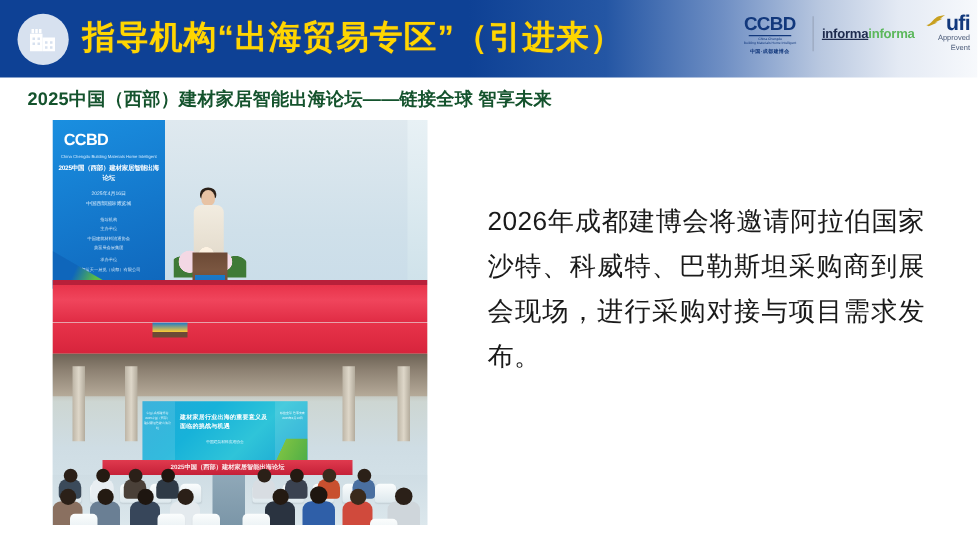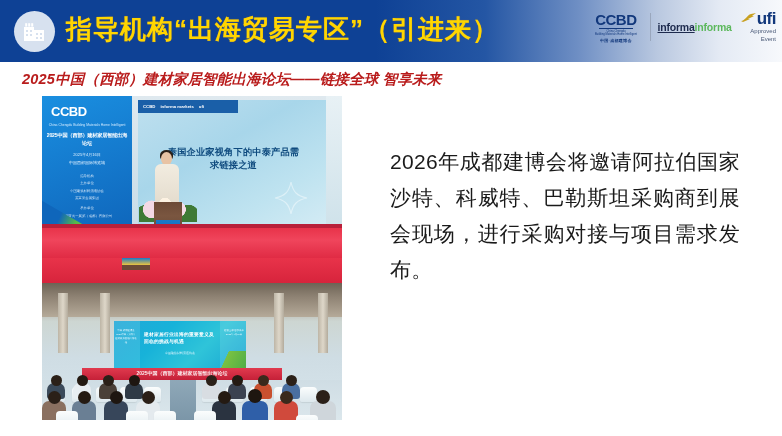--- a/index.html
+++ b/index.html
@@ -130,24 +130,23 @@
     line-height: 1.25;
     margin-top: 1px;
   }
 
   
   .subtitle {
     position: absolute;
     left: 22px; top: 70px;
     font-size: 14.5px;
     font-weight: bold;
-    color: #b91c1c;
+    color: #14532d;
     white-space: nowrap;
     letter-spacing: .2px;
-    font-style: italic;
   }
 
   
   .photo-col {
     position: absolute;
     left: 42px; top: 96px;
     width: 300px; height: 324px;
   }
   .photo {
     position: absolute;
@@ -457,21 +456,21 @@
   }
   .torso {
     position: absolute;
     width: 18px; height: 16px;
     border-radius: 7px 7px 3px 3px;
   }
 
   
   .body-text {
     position: absolute;
-    left: 390px; top: 144px;
+    left: 390px; top: 160px;
     width: 350px;
     font-size: 21px;
     color: #1a1a1a;
     line-height: 1.72;
     letter-spacing: .3px;
     text-align: justify;
   }
 </style>
 </head>
 <body>
@@ -545,33 +544,20 @@
       <div class="p1-banner-l4" style="top:64px">中国西部国际博览城</div>
       <div class="p1-banner-l5" style="top:78px">指导机构</div>
       <div class="p1-banner-l5" style="top:85px">主办单位</div>
       <div class="p1-banner-l5" style="top:93px">中国建筑材料流通协会</div>
       <div class="p1-banner-l5" style="top:100px">英富曼会展集团</div>
       <div class="p1-banner-l5" style="top:110px">承办单位</div>
       <div class="p1-banner-l5" style="top:118px">成都蓝天一展览（成都）有限公司</div>
       <div class="p1-banner-green"></div>
     </div>
 
-    <div class="p1-screen">
-      <div class="p1-screen-bar">
-        <span>CCBD</span>
-        <span>informa markets</span>
-        <span>ufi</span>
-      </div>
-      <div class="p1-screen-title">泰国企业家视角下的中泰产品需求链接之道</div>
-      <div class="p1-screen-glyph">
-        <svg width="34" height="34" viewBox="0 0 34 34" aria-hidden="true">
-          <path d="M17 1 C19 11 23 15 33 17 C23 19 19 23 17 33 C15 23 11 19 1 17 C11 15 15 11 17 1 Z" fill="none" stroke="#ffffff" stroke-width="1.1"></path>
-        </svg>
-      </div>
-    </div>
 
     <div class="p1-wall-r"></div>
 
     <div class="p1-person">
       <div class="hair"></div>
       <div class="head"></div>
       <div class="body"></div>
     </div>
 
     <div class="p1-flowers"></div>

